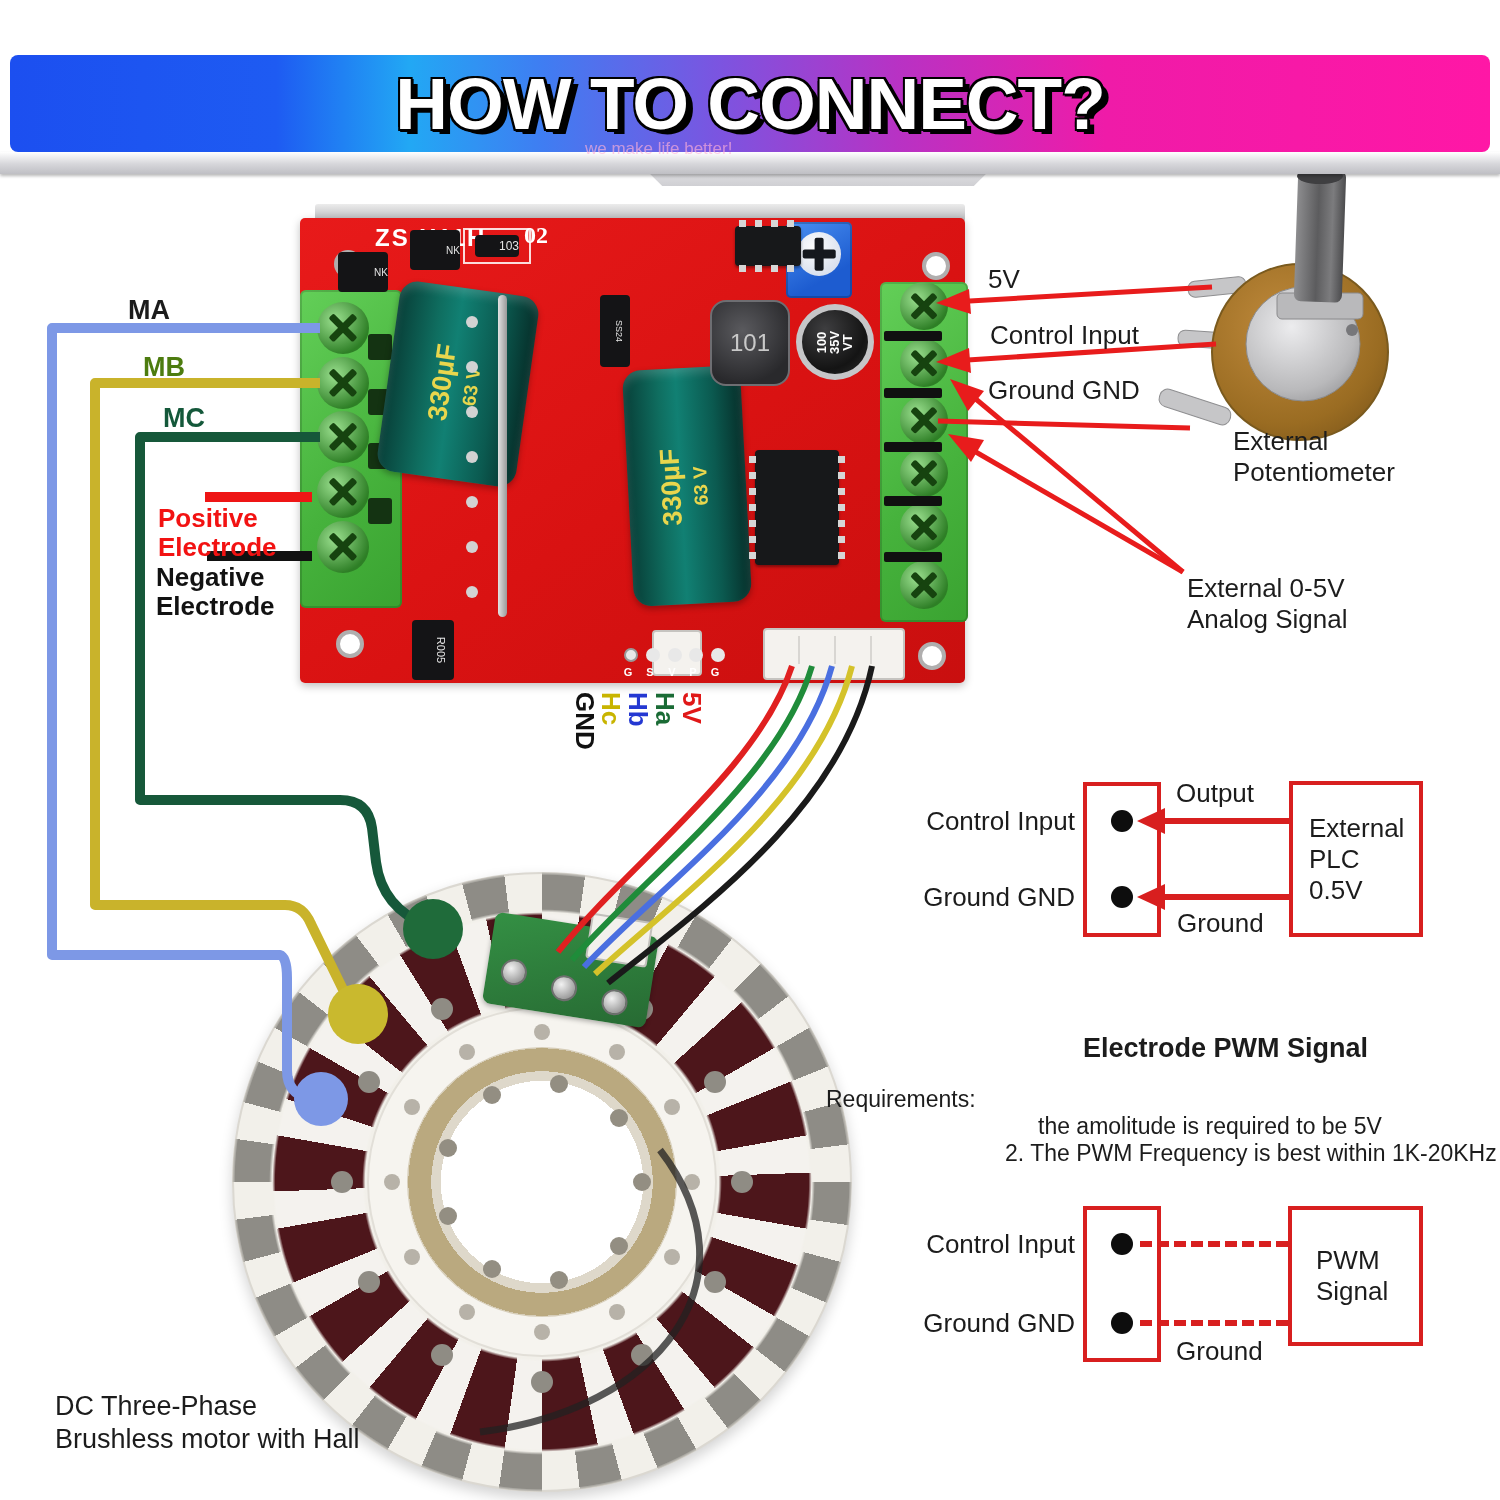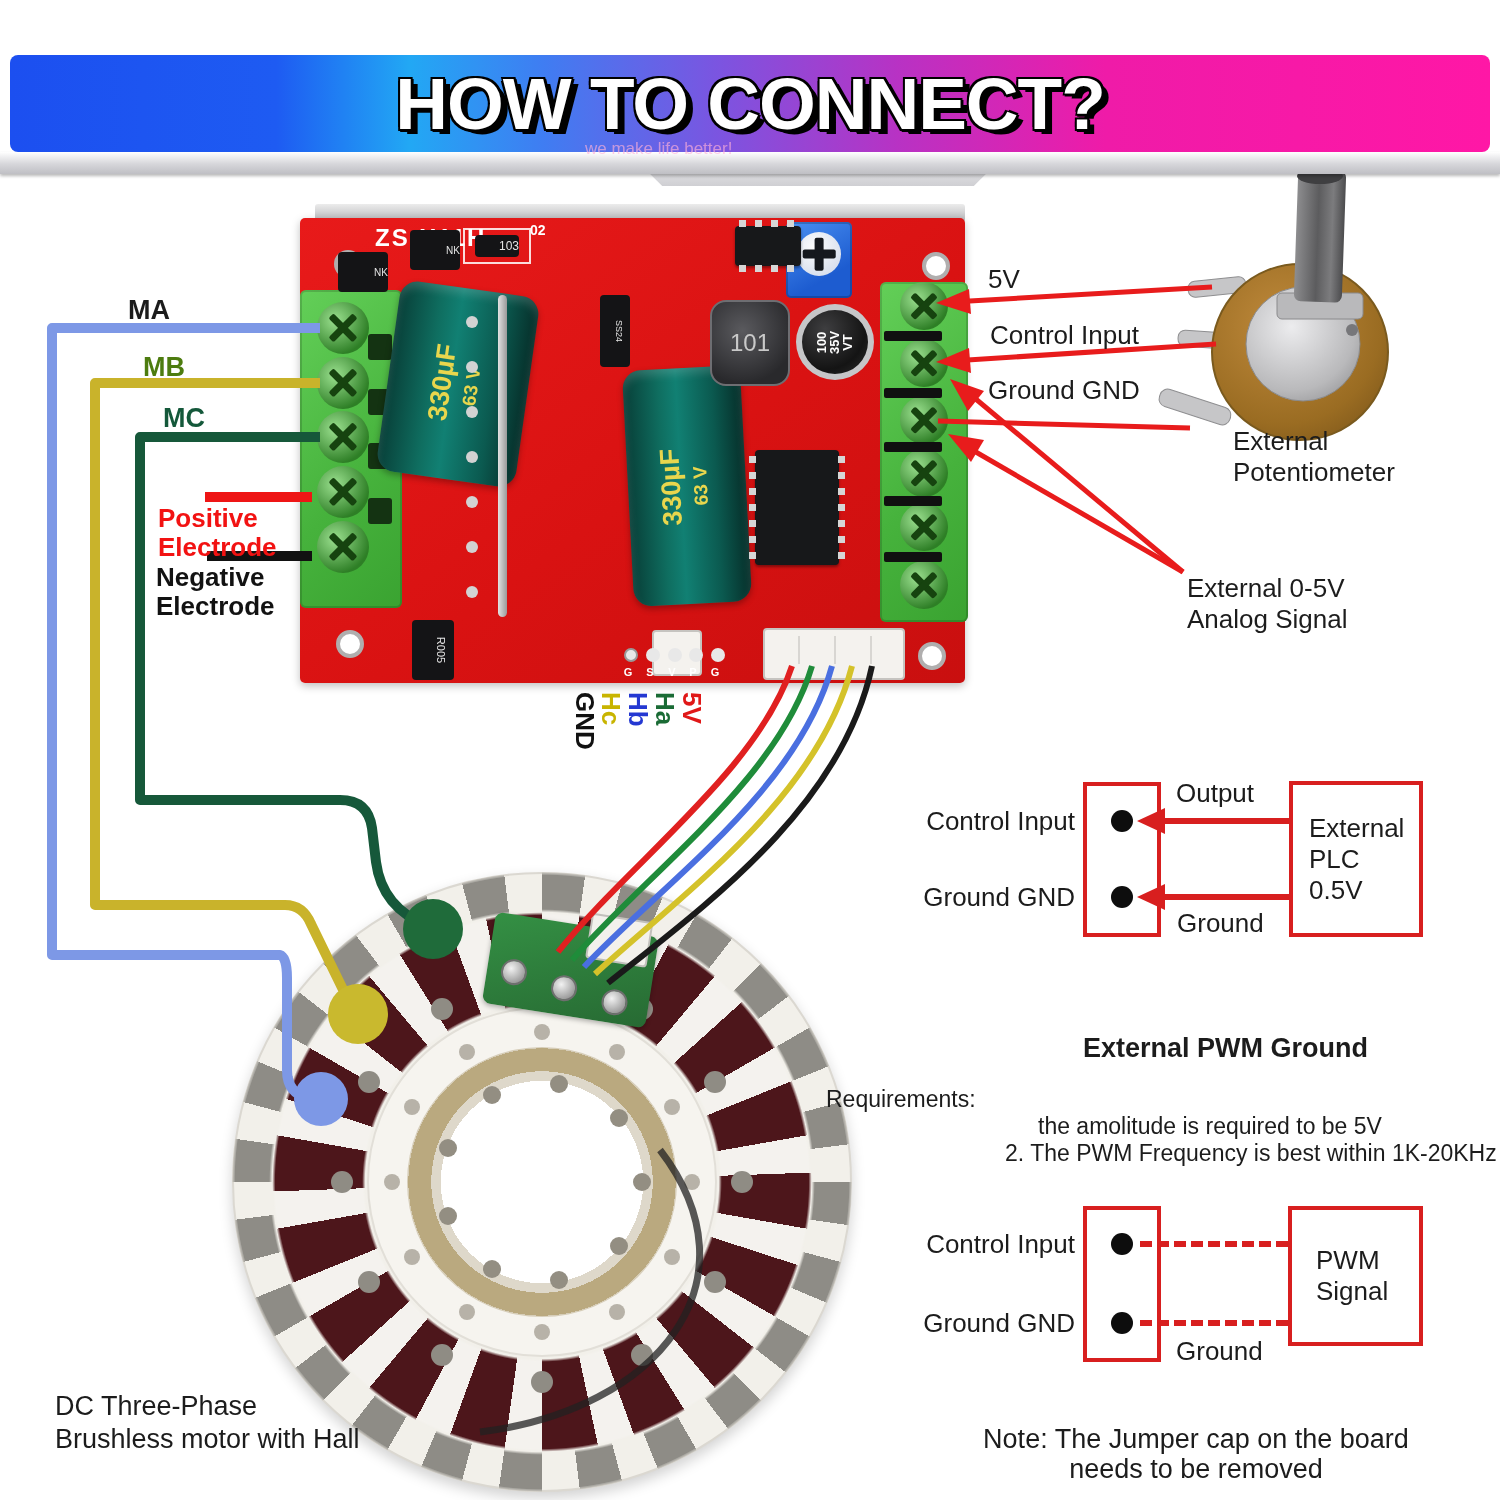--- a/index.html
+++ b/index.html
@@ -22,21 +22,21 @@
     clip-path:polygon(0 0,100% 0,91% 100%,9% 100%);z-index:7;}
 
   
   .heatsink{left:315px;top:204px;width:650px;height:18px;border-radius:3px;
     background:linear-gradient(180deg,#ececec,#b5b5b8);z-index:2;}
   .pcb{left:300px;top:218px;width:665px;height:465px;border-radius:5px;z-index:2;
     background:linear-gradient(145deg,#e81a1a,#d91212 55%,#c90f0f);box-shadow:0 3px 8px rgba(0,0,0,.25);}
   .hole{width:28px;height:28px;border-radius:50%;background:#fff;border:4px solid #b0aeae;box-sizing:border-box;}
   .silk{border:2px solid rgba(255,255,255,.85);}
   .model{left:75px;top:6px;font-size:24px;font-weight:700;color:#fff;letter-spacing:2px;}
-  .version{left:230px;top:4px;font-size:14px;font-weight:700;color:#fff;}
+  .version{left:224px;top:4px;font-size:24px;font-weight:700;color:#fff;font-family:Liberation Serif, serif;}
 
   .tblock{background:linear-gradient(135deg,#63cf58,#46b23c 60%,#3aa331);border-radius:6px;box-shadow:inset 0 0 0 2px rgba(0,0,0,.15);}
   .tb-left{left:0;top:72px;width:102px;height:318px;}
   .tb-right{left:580px;top:64px;width:88px;height:340px;}
   .screw{position:absolute;border-radius:50%;background:radial-gradient(circle at 35% 35%,#9be08f,#2e7f26 72%);}
   .screw::before,.screw::after{content:"";position:absolute;left:50%;top:50%;background:#16430f;border-radius:2px;}
   .screw::before{width:66%;height:14%;transform:translate(-50%,-50%) rotate(45deg);}
   .screw::after{width:14%;height:66%;transform:translate(-50%,-50%) rotate(45deg);}
   .slotL{position:absolute;left:68px;width:24px;height:26px;background:#143312;border-radius:3px;}
   .sepR{position:absolute;left:4px;width:58px;height:10px;background:#101010;border-radius:2px;}
@@ -363,42 +363,38 @@
   <div class="abs hline" style="left:1163px;top:818px;width:126px;"></div>
   <div class="abs arrowhead" style="left:1137px;top:884px;"></div>
   <div class="abs hline" style="left:1163px;top:894px;width:126px;"></div>
   <div class="abs rbox" style="left:1289px;top:781px;width:134px;height:156px;">
     <div class="boxtext">
       <span>External</span>
       <span>PLC 0.5V</span>
     </div>
   </div>
 
-  <div class="abs heading" style="left:1083px;top:1033px;">External PWM Ground</div>
+  <div class="abs heading" style="left:1083px;top:1033px;">Electrode PWM Signal</div>
   <div class="abs txt-s" style="left:826px;top:1086px;">Requirements:</div>
   <div class="abs txt-s" style="left:1038px;top:1113px;">the amolitude is required to be 5V</div>
   <div class="abs txt-s" style="left:1005px;top:1140px;">2. The PWM Frequency is best within 1K-20KHz</div>
 
   <div class="abs rbox" style="left:1083px;top:1206px;width:78px;height:156px;"></div>
   <div class="abs dot" style="left:1111px;top:1233px;"></div>
   <div class="abs dot" style="left:1111px;top:1312px;"></div>
   <div class="abs txt" style="left:880px;top:1229px;width:195px;text-align:right;">Control Input</div>
   <div class="abs txt" style="left:880px;top:1308px;width:195px;text-align:right;">Ground GND</div>
   <div class="abs dashline" style="left:1140px;top:1241px;width:148px;"></div>
   <div class="abs dashline" style="left:1140px;top:1320px;width:148px;"></div>
   <div class="abs txt" style="left:1176px;top:1336px;">Ground</div>
   <div class="abs rbox" style="left:1288px;top:1206px;width:135px;height:140px;">
     <div class="boxtext" style="padding-left:24px;">
       <span>PWM</span>
       <span>Signal</span>
     </div>
   </div>
 
-  <div class="abs txt" style="left:946px;top:1424px;width:500px;text-align:center;line-height:30px;font-size:27px;">
-    <span>Note: The Jumper cap on the board</span><br>
-    <span>needs to be removed</span>
-  </div>
   <div class="abs txt" style="left:55px;top:1390px;line-height:33px;font-size:27px;">
     <span>DC Three-Phase</span><br>
     <span>Brushless motor with Hall</span>
   </div>
 
 </div>
 
 </body></html>

